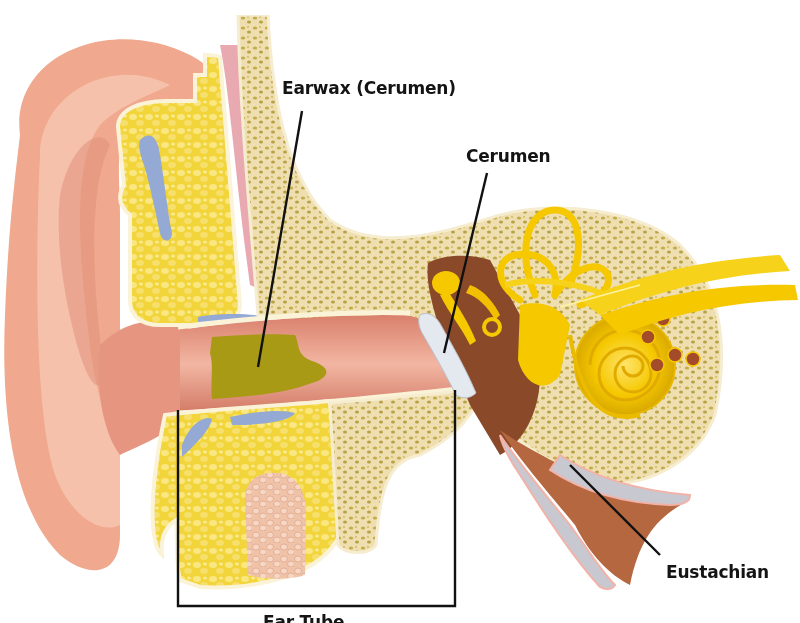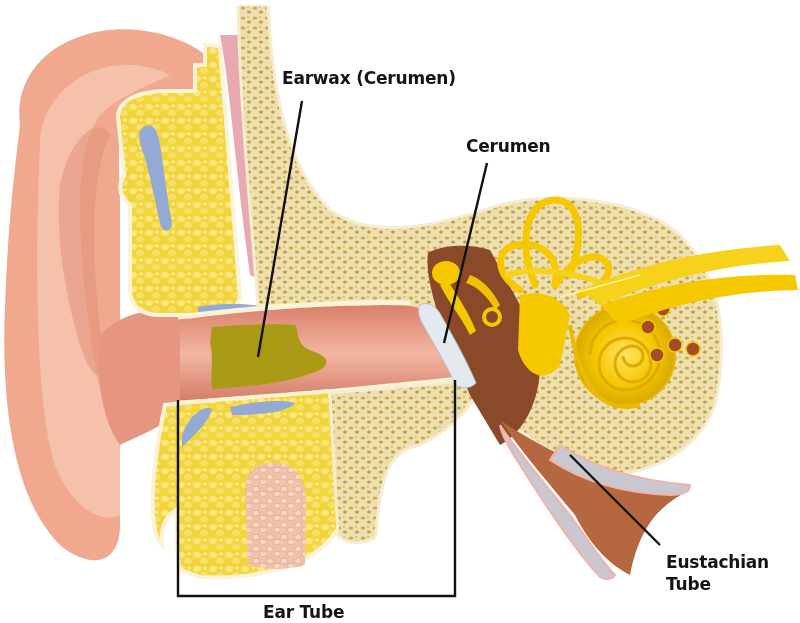--- a/index.html
+++ b/index.html
@@ -1,17 +1,17 @@
 <!DOCTYPE html>
 <html><head>
   <meta charset="utf-8">
   <style>
     html, body { margin: 0; padding: 0; background: #ffffff; }
     body { width: 800px; height: 623px; overflow: hidden; position: relative; font-family: "DejaVu Sans", sans-serif; }
-    #stage { position: absolute; left: 0; top: 5px; width: 800px; height: 456px; }
+    #stage { position: absolute; left: 0; top: 15px; width: 800px; height: 456px; }
     .label {
       position: absolute;
       font-family: "DejaVu Sans", sans-serif;
       font-weight: bold;
       color: #141414;
       font-size: 17px;
       line-height: 22px;
       white-space: nowrap;
       letter-spacing: -0.2px;
     }
@@ -143,16 +143,15 @@
     <line id="lead-eardrum" x1="487" y1="158" x2="444" y2="338" stroke="#111" stroke-width="2.4"></line>
     <line id="lead-eustachian" x1="570" y1="450" x2="660" y2="540" stroke="#111" stroke-width="2.4"></line>
 
     <path id="bracket-earcanal" d="M 178 395 L 178 591 L 455 591 L 455 375" fill="none" stroke="#111" stroke-width="2.4"></path>
   </svg>
 
   <div class="label" id="lbl-earwax">Earwax (Cerumen)</div>
   <div class="label" id="lbl-eardrum">Cerumen</div>
   <div class="label" id="lbl-eustachian">
     <span>Eustachian</span>
-    <span>Tube</span>
   </div>
   <div class="label" id="lbl-earcanal">Ear Tube</div>
 </div>
 
 </body></html>

